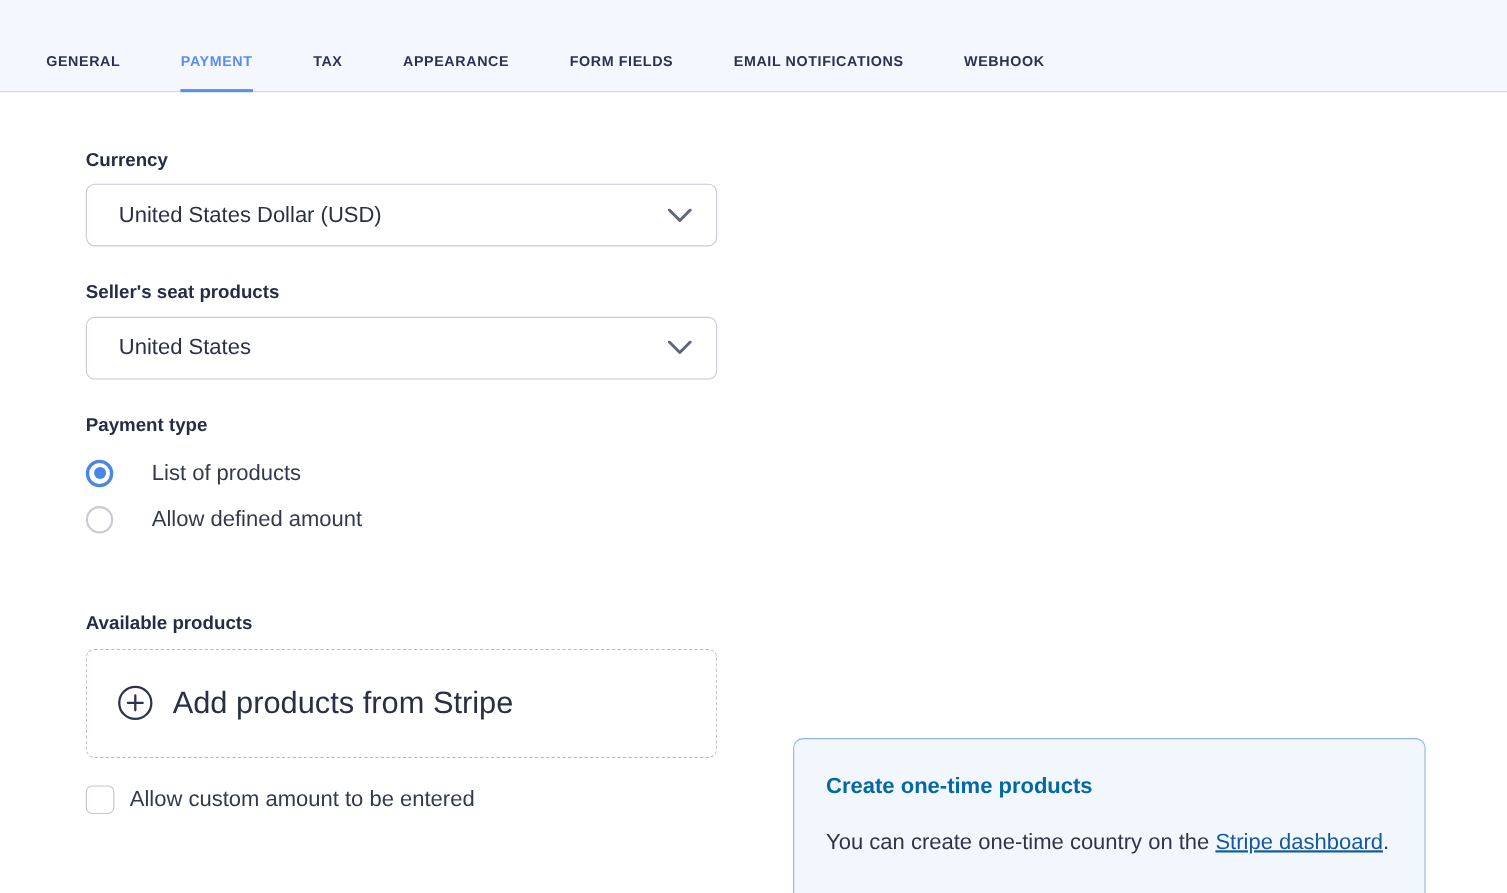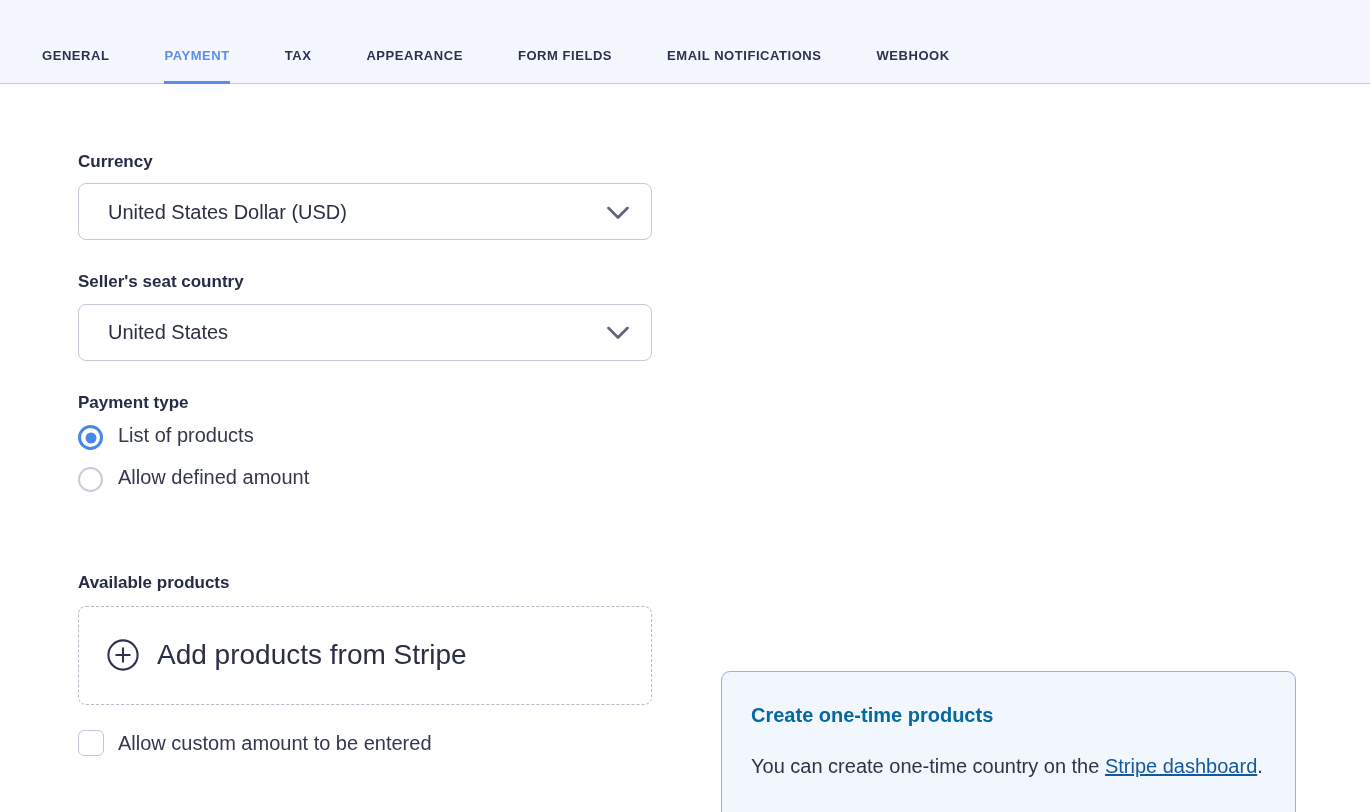--- a/index.html
+++ b/index.html
@@ -59,21 +59,21 @@
   .content {
     position: relative;
     height: 728px;
     background: #ffffff;
     padding: 0;
   }
 
   .col-left {
     position: absolute;
     left: 78px;
-    top: 68px;
+    top: 52px;
     width: 574px;
   }
 
   .field-label {
     font-size: 17px;
     font-weight: bold;
     color: #272c45;
     margin-bottom: 11px;
     line-height: 1.2;
   }
@@ -113,22 +113,24 @@
     font-size: 17px;
     font-weight: bold;
     color: #272c45;
     margin-bottom: 12px;
     line-height: 1.2;
   }
 
   
   .radio-row {
     display: flex;
+    align-items: center;
     height: 42px;
     cursor: pointer;
+    gap: 20px;
   }
 
   .radio {
     width: 25px;
     height: 25px;
     border-radius: 50%;
     border: 2px solid #c8cbd6;
     background: #ffffff;
     flex: 0 0 auto;
     position: relative;
@@ -262,21 +264,21 @@
         <span class="select-value">United States Dollar (USD)</span>
         <span class="chevron">
           <svg width="22" height="13" viewBox="0 0 22 13" fill="none" xmlns="http://www.w3.org/2000/svg">
             <path d="M1.5 1.5L11 11L20.5 1.5" stroke="#5f6478" stroke-width="2.6" stroke-linecap="round" stroke-linejoin="round"></path>
           </svg>
         </span>
       </div>
     </div>
 
     <div class="group">
-      <div class="field-label">Seller's seat country</div>
+      <div class="field-label">Seller's seat products</div>
       <div class="select">
         <span class="select-value">United States</span>
         <span class="chevron">
           <svg width="22" height="13" viewBox="0 0 22 13" fill="none" xmlns="http://www.w3.org/2000/svg">
             <path d="M1.5 1.5L11 11L20.5 1.5" stroke="#5f6478" stroke-width="2.6" stroke-linecap="round" stroke-linejoin="round"></path>
           </svg>
         </span>
       </div>
     </div>
 

